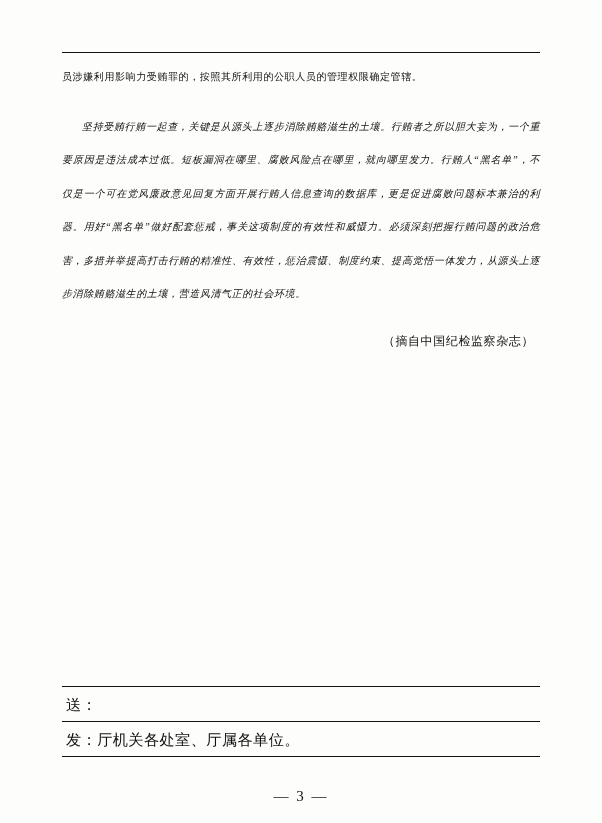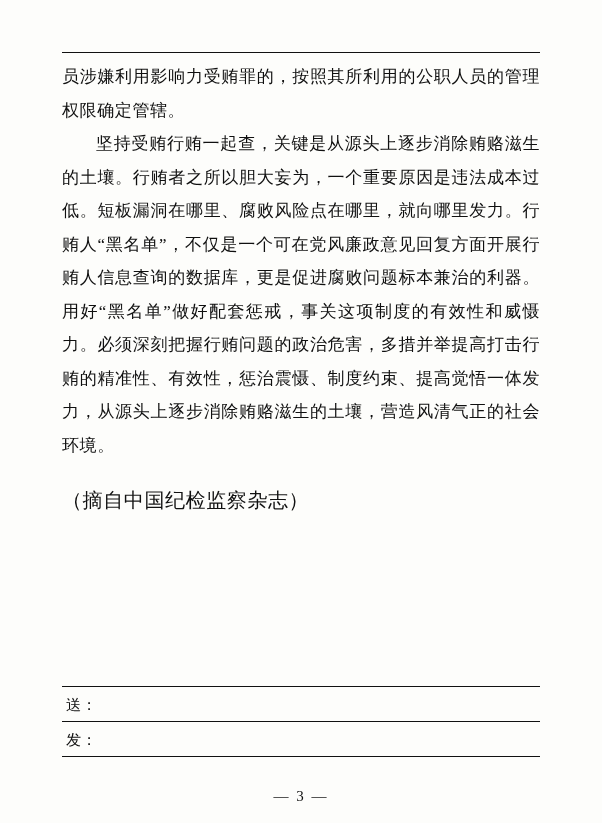--- a/index.html
+++ b/index.html
@@ -23,42 +23,43 @@
   }
   .top-rule {
     position: absolute;
     left: 62px;
     right: 62px;
     top: 52px;
     height: 1px;
     background: #111;
   }
   .body-text {
-    font-size: 17px;
+    font-size: 10px;
     line-height: 33.5px;
     text-align: justify;
     text-justify: inter-ideograph;
     letter-spacing: 0.6px;
     color: #101010;
   }
   .para {
     margin: 0;
   }
   .para.indent {
     text-indent: 2em;
   }
   .para + .para {
-    margin-top: 0px;
+    margin-top: 16px;
+    font-style: italic;
   }
   .signature {
-    margin-top: 22px;
-    font-size: 20px;
+    margin-top: 14px;
+    font-size: 12px;
     line-height: 33.5px;
     letter-spacing: 0.6px;
-    text-align: left;
+    text-align: right;
     padding-right: 6px;
   }
   .footer-block {
     position: absolute;
     left: 62px;
     right: 62px;
     bottom: 66px;
   }
   .footer-rule {
     height: 1px;
@@ -109,19 +110,20 @@
   <div class="signature">（摘自中国纪检监察杂志）</div>
 
   <div class="footer-block">
     <div class="footer-rule"></div>
     <div class="footer-row">
       <span class="footer-label">送：</span>
     </div>
     <div class="footer-rule thin"></div>
     <div class="footer-row">
       <span class="footer-label">发：</span>
+      <span class="footer-value">厅机关各处室、厅属各单位。</span>
     </div>
     <div class="footer-rule"></div>
   </div>
 
   <div class="page-number">— 3 —</div>
 
 </div>
 
 </body></html>

